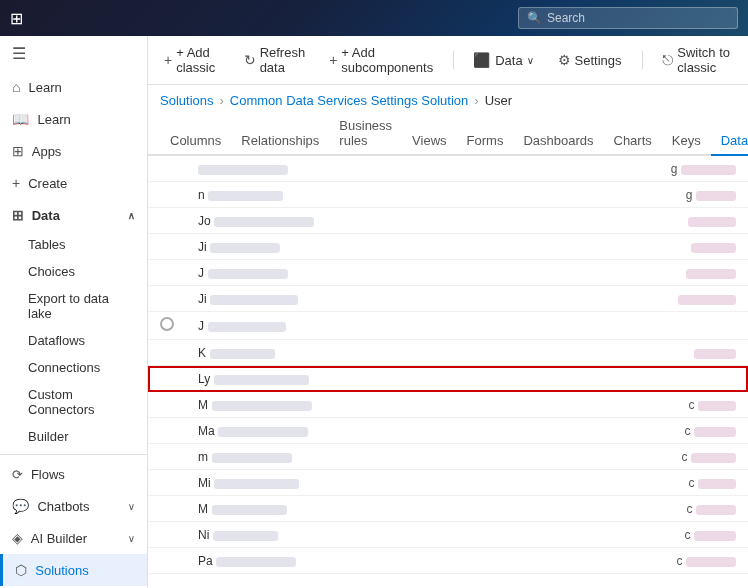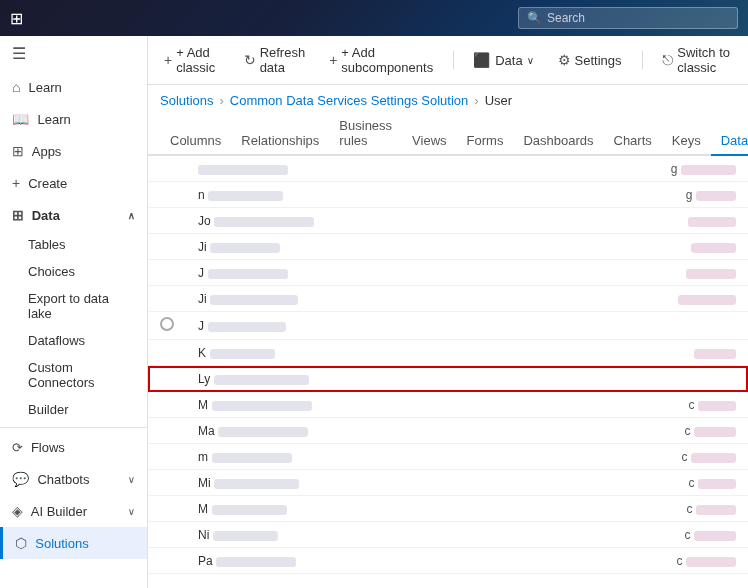--- a/index.html
+++ b/index.html
@@ -231,20 +231,23 @@
       <span>Tables</span>
     </div>
     <div class="sidebar-sub-item">
       <span>Choices</span>
     </div>
     <div class="sidebar-sub-item">
       <span>Export to data lake</span>
     </div>
     <div class="sidebar-sub-item">
       <span>Dataflows</span>
+    </div>
+    <div class="sidebar-sub-item">
+      <span>Connections</span>
     </div>
     <div class="sidebar-sub-item">
       <span>Custom Connectors</span>
     </div>
     <div class="sidebar-sub-item">
       <span>Builder</span>
     </div>
 
     <div class="section-divider"></div>
 

